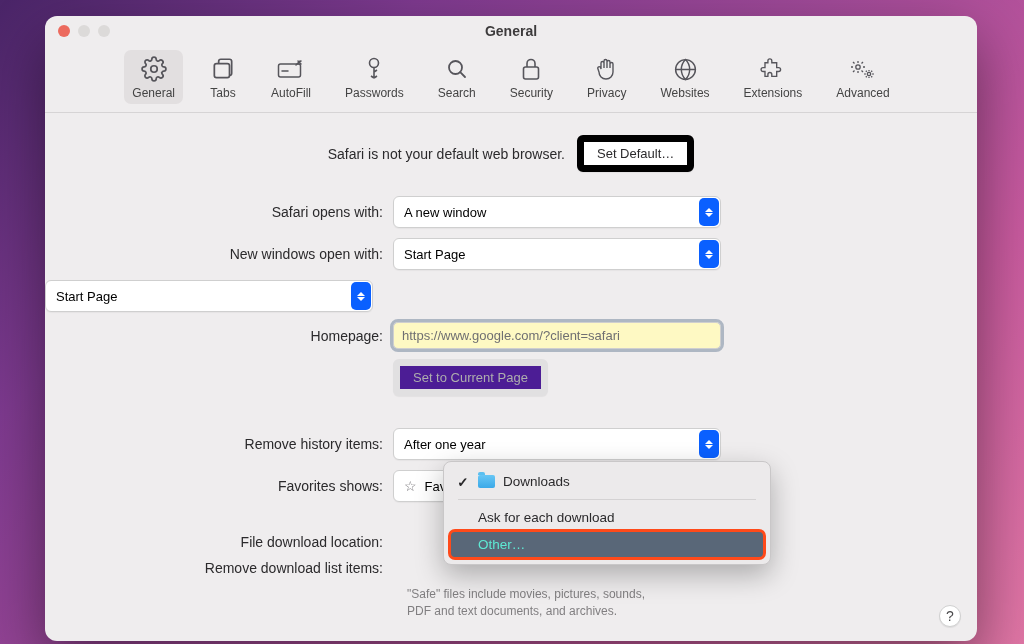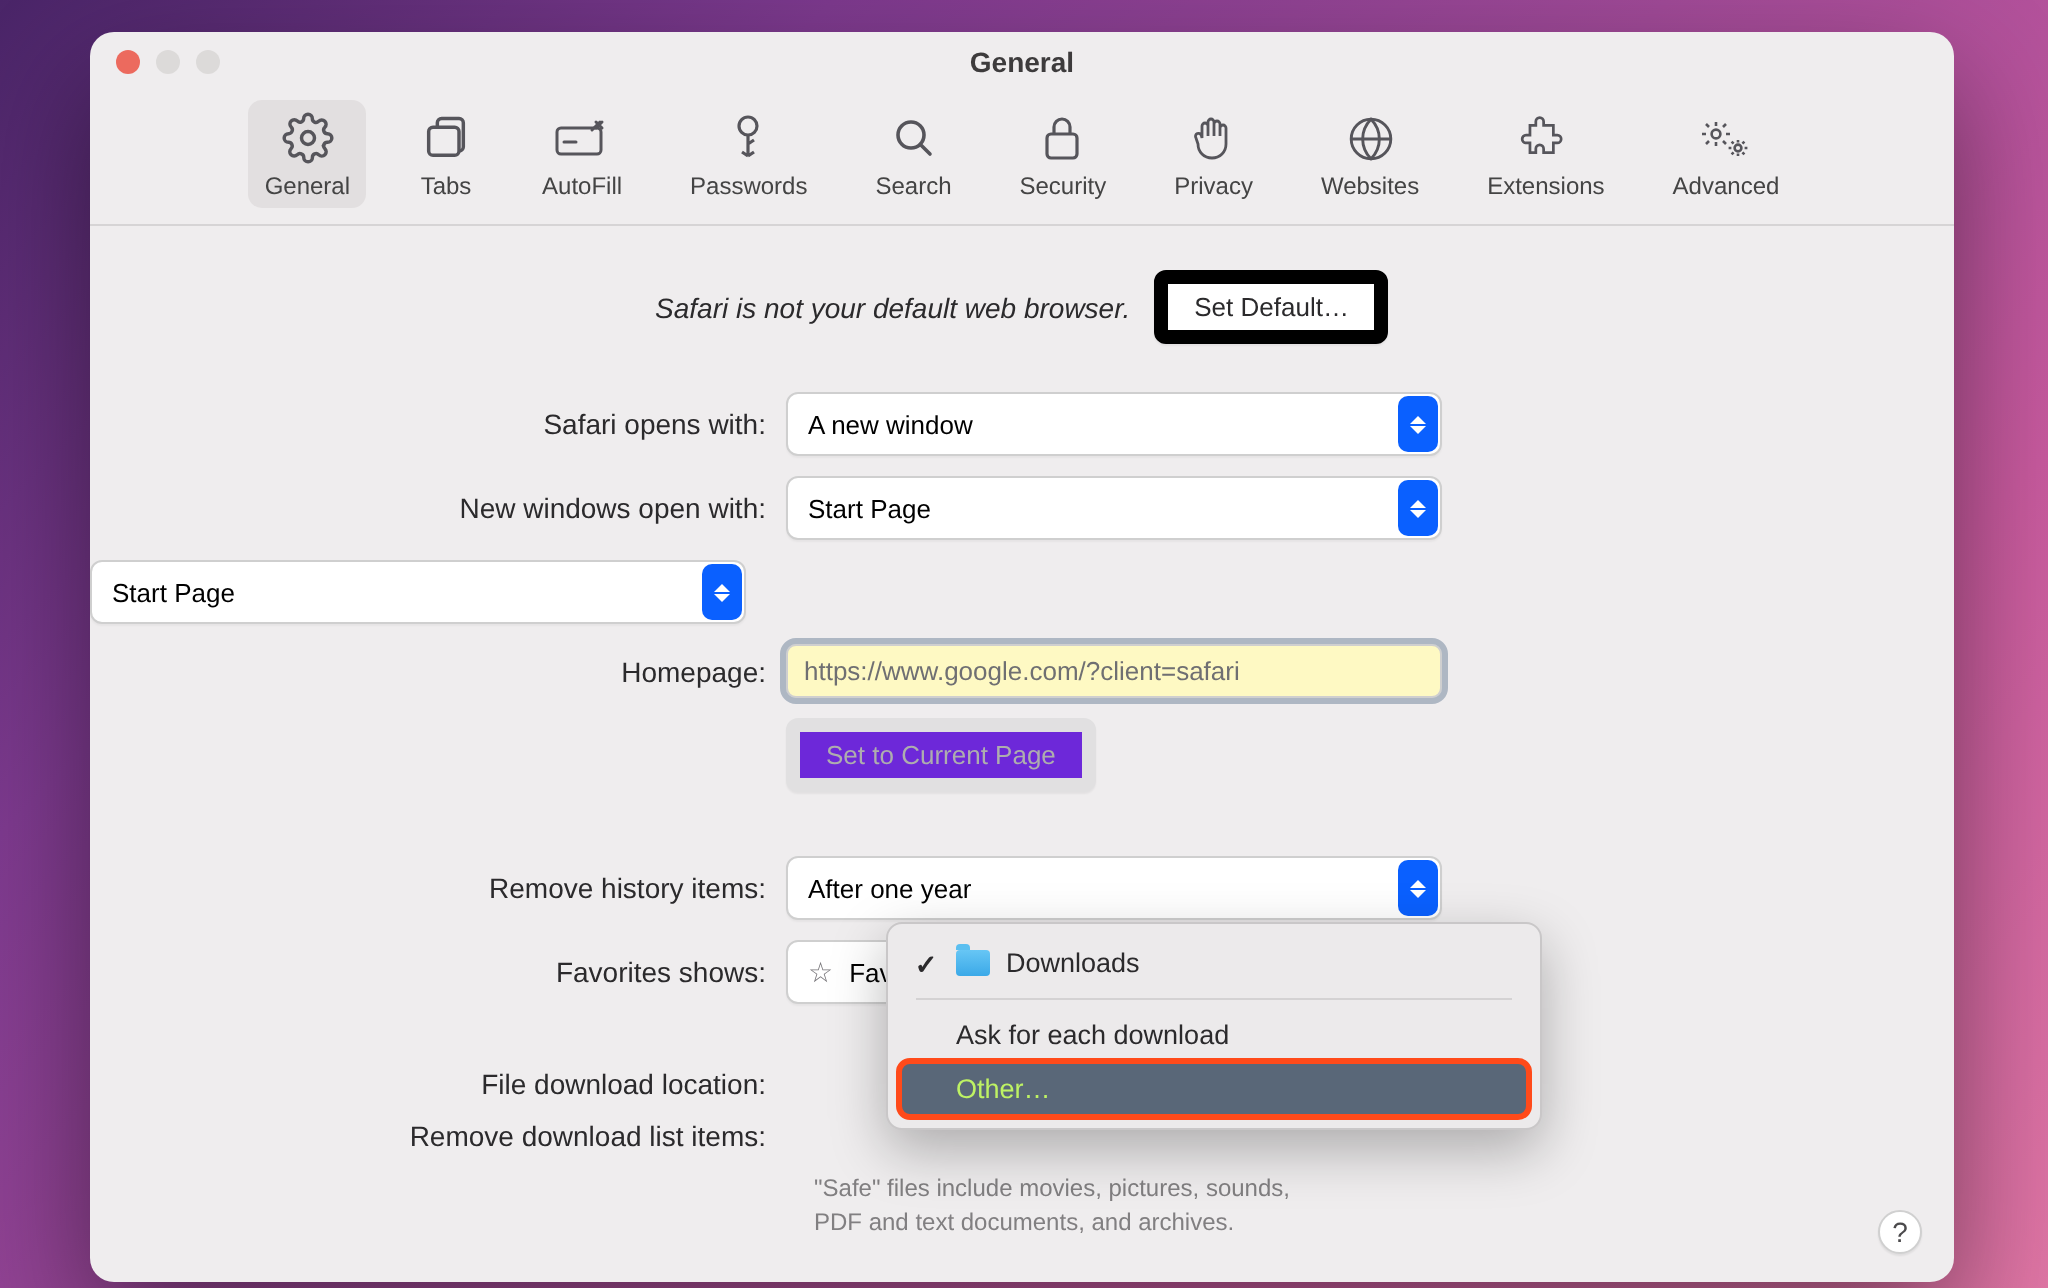--- a/index.html
+++ b/index.html
@@ -102,35 +102,34 @@
     .default-row {
       display: flex;
       justify-content: center;
       align-items: center;
       gap: 12px;
       margin-bottom: 24px;
     }
     .default-text {
       font-size: 14px;
       color: #2b2a2c;
-      font-style: italic;
     }
     .btn {
       background: #fff;
       border: 7px solid #000000;
       border-radius: 6px;
       padding: 4px 13px;
       font-size: 13px;
       color: #2b2a2c;
       box-shadow: 0 1px 1px rgba(0,0,0,0.05);
       cursor: default;
     }
     .btn.disabled {
       color: #aeadae;
-      background: #6d28d9;
+      background: #4c1d95;
       border-color: #e1e0e1;
     }
     .popup {
       position: relative;
       background: #fff;
       border: 1px solid #cfcfcf;
       border-radius: 6px;
       height: 32px;
       width: 328px;
       display: flex;
@@ -219,21 +218,21 @@
       background: #5bbff0;
       border-radius: 2px 2px 0 0;
     }
     .menu-sep {
       height: 1px;
       background: #d4d2d3;
       margin: 4px 8px;
     }
     .menu-item.highlight {
       background: #596778;
-      color: #bef264;
+      color: #5eead4;
       outline: 3px solid #ff4a1a;
       outline-offset: -1px;
     }
     .menu-item .spacer { width: 14px; }
     .help {
       position: absolute;
       right: 16px;
       bottom: 14px;
       width: 22px; height: 22px;
       border-radius: 50%;

